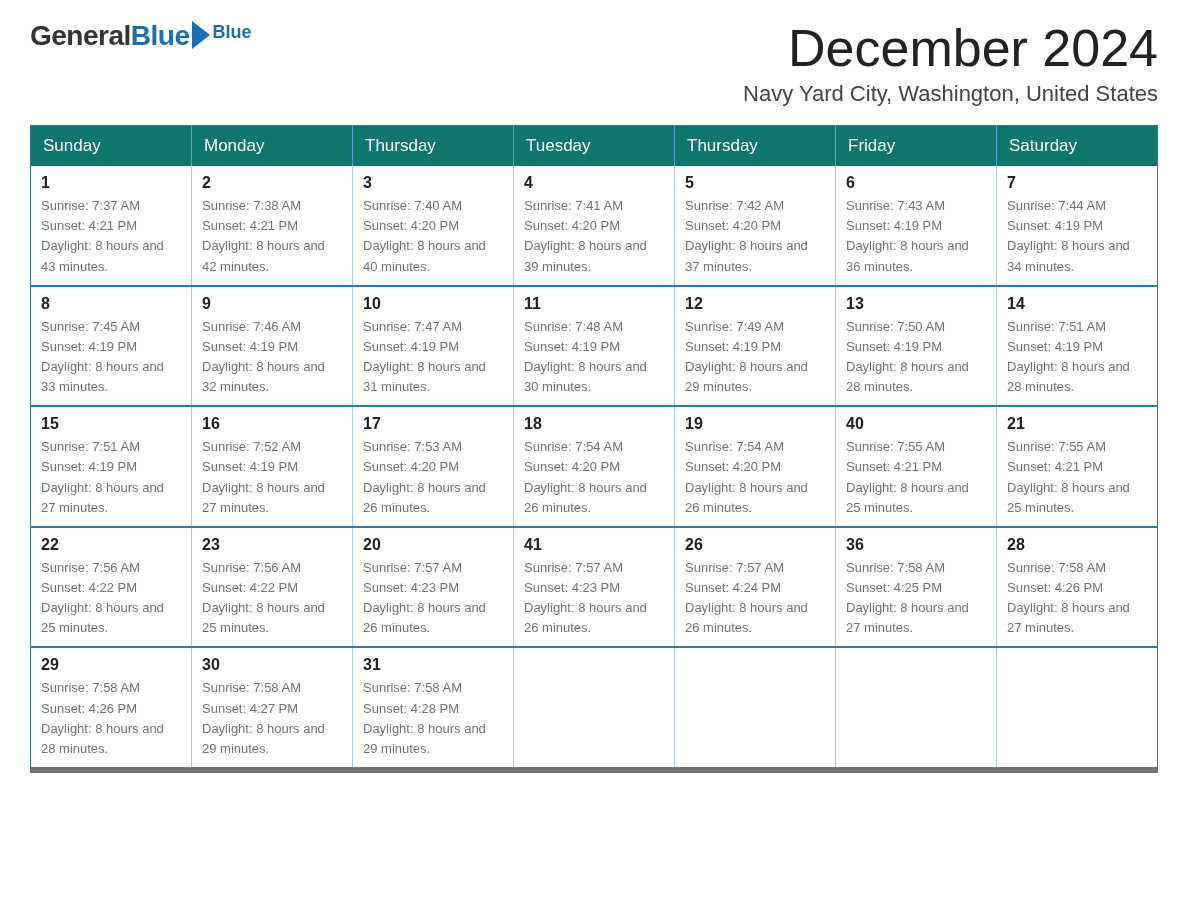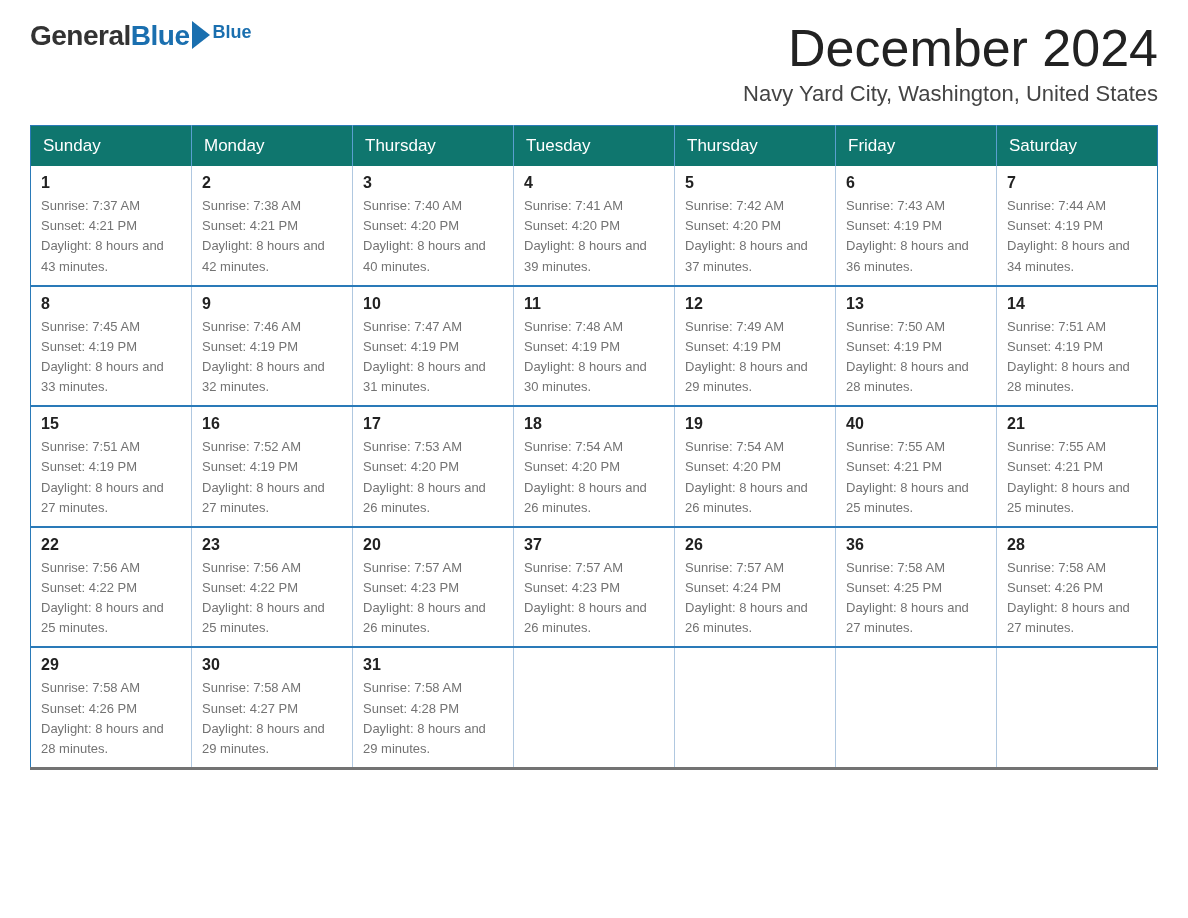--- a/index.html
+++ b/index.html
@@ -96,21 +96,21 @@
       border-bottom: 2px solid #2a7ab8;
       font-size: 13.5px;
       color: #333;
       width: 14.28%;
       min-height: 90px;
     }
     .calendar-table tbody tr td:last-child {
       border-right: none;
     }
     .calendar-table tbody tr:last-child td {
-      border-bottom: 3px solid #737373;
+      border-bottom: 6px solid #737373;
       margin-left: 44px;
     }
     .day-number {
       font-size: 16px;
       font-weight: bold;
       color: #222;
       display: block;
       margin-bottom: 4px;
     }
     .day-info {
@@ -252,21 +252,21 @@
       </td>
         <td>
         <span class="day-number">23</span>
         <span class="day-info">Sunrise: 7:56 AM<br>Sunset: 4:22 PM<br>Daylight: 8 hours and 25 minutes.</span>
       </td>
         <td>
         <span class="day-number">20</span>
         <span class="day-info">Sunrise: 7:57 AM<br>Sunset: 4:23 PM<br>Daylight: 8 hours and 26 minutes.</span>
       </td>
         <td>
-        <span class="day-number">37</span>
+        <span class="day-number">41</span>
         <span class="day-info">Sunrise: 7:57 AM<br>Sunset: 4:23 PM<br>Daylight: 8 hours and 26 minutes.</span>
       </td>
         <td>
         <span class="day-number">26</span>
         <span class="day-info">Sunrise: 7:57 AM<br>Sunset: 4:24 PM<br>Daylight: 8 hours and 26 minutes.</span>
       </td>
         <td>
         <span class="day-number">36</span>
         <span class="day-info">Sunrise: 7:58 AM<br>Sunset: 4:25 PM<br>Daylight: 8 hours and 27 minutes.</span>
       </td>

